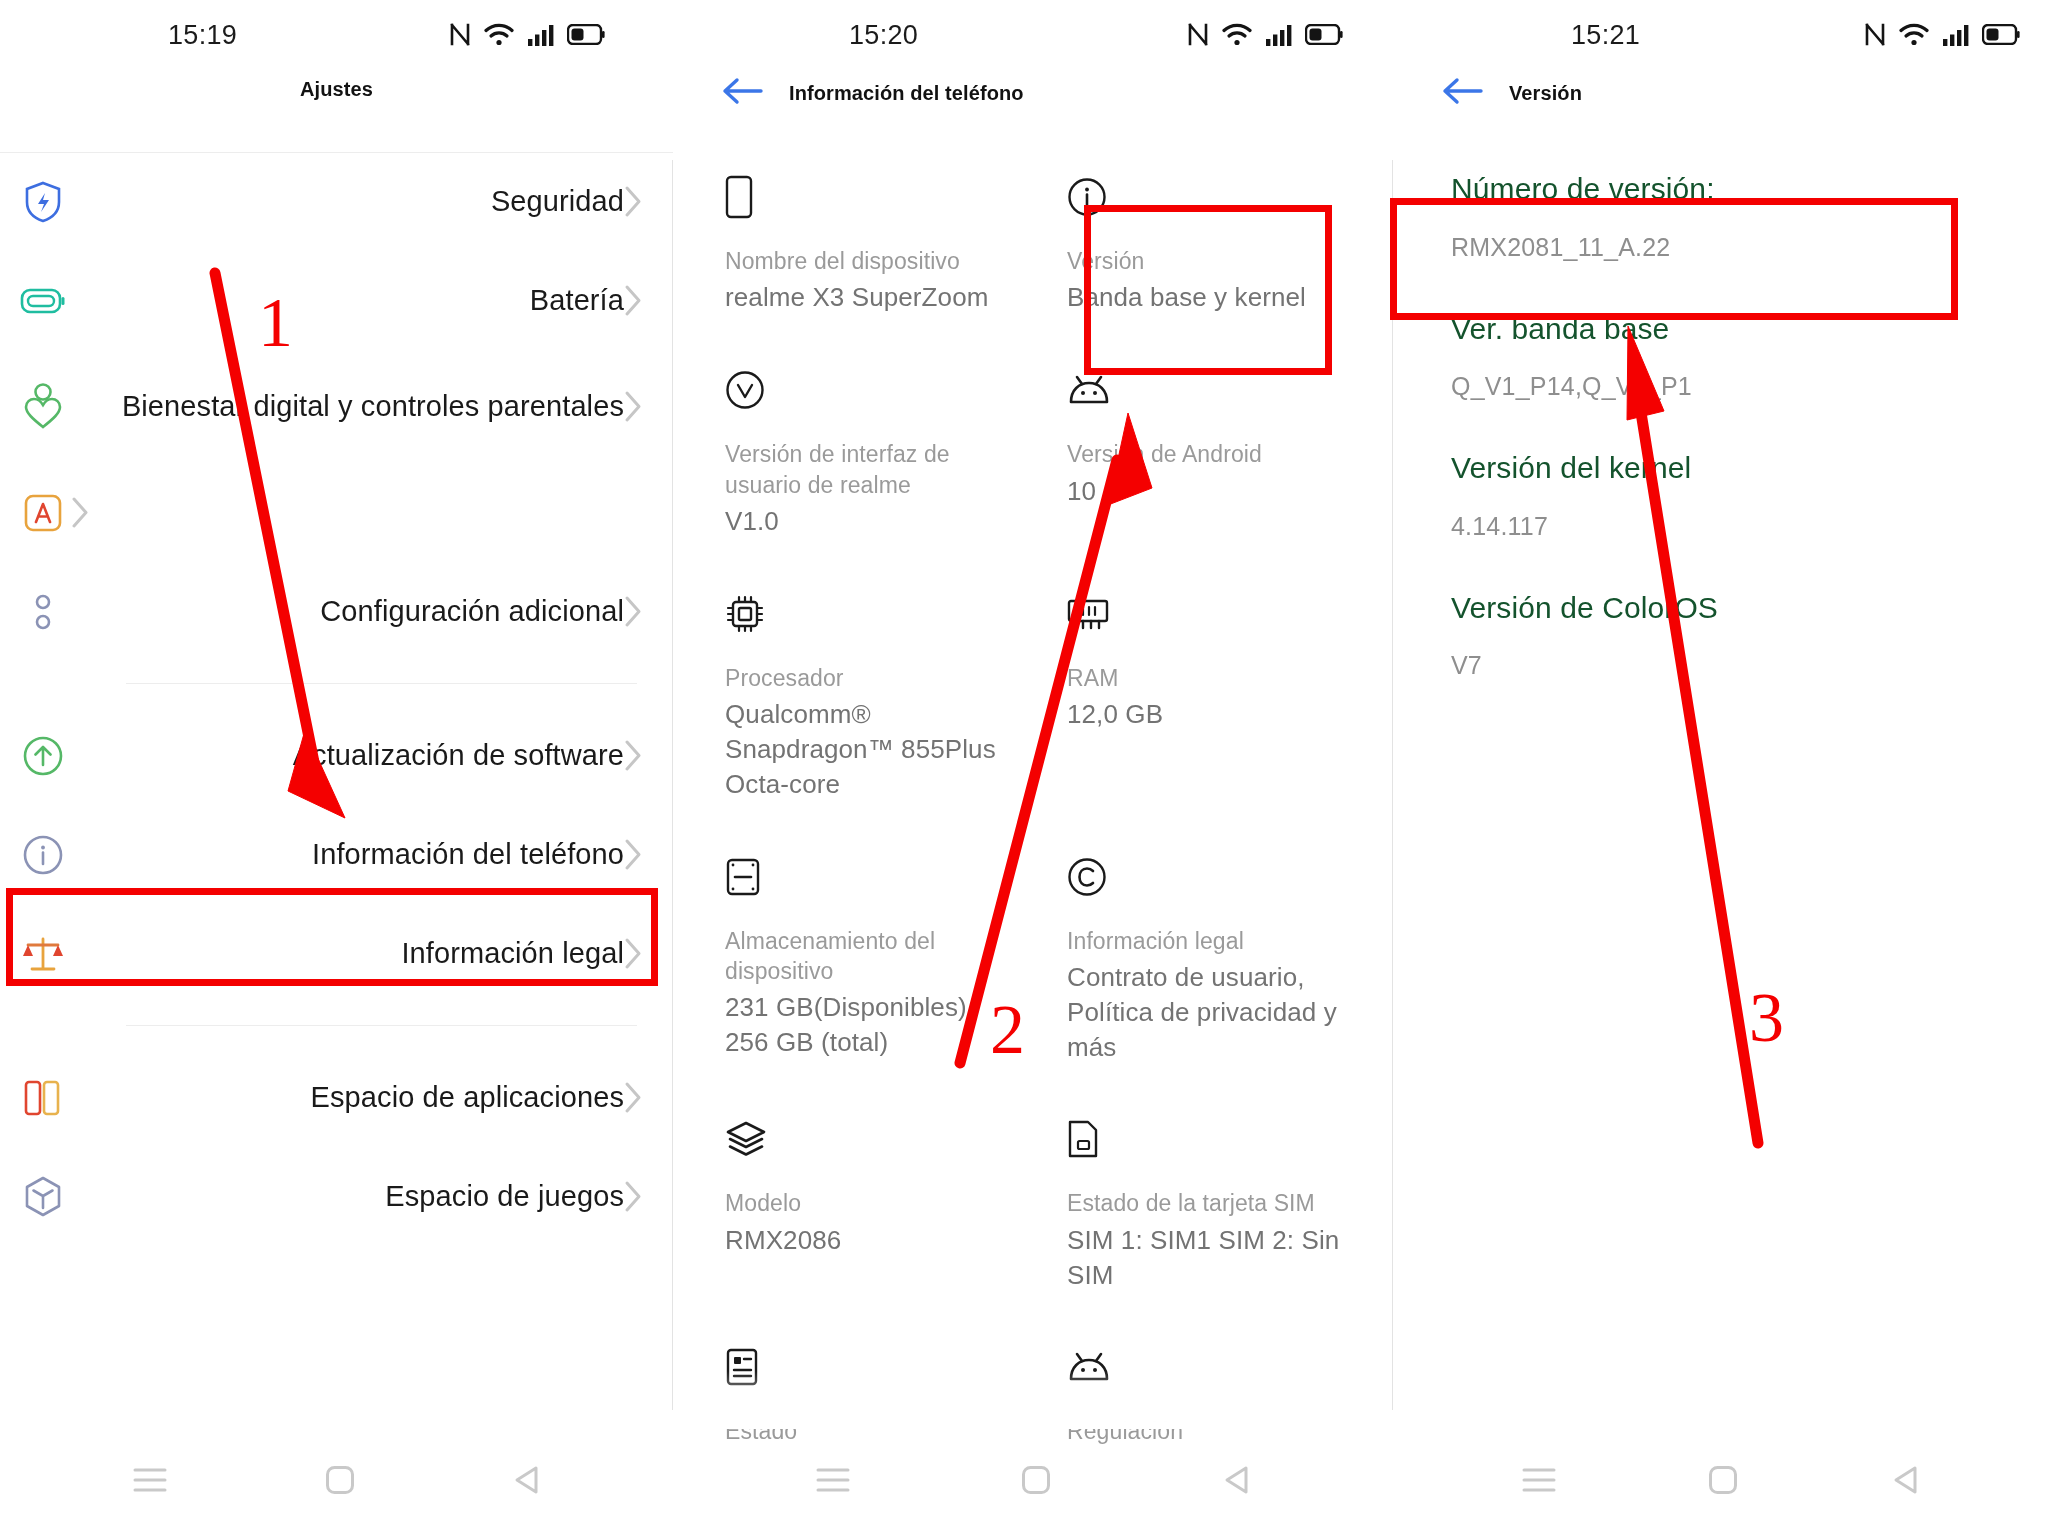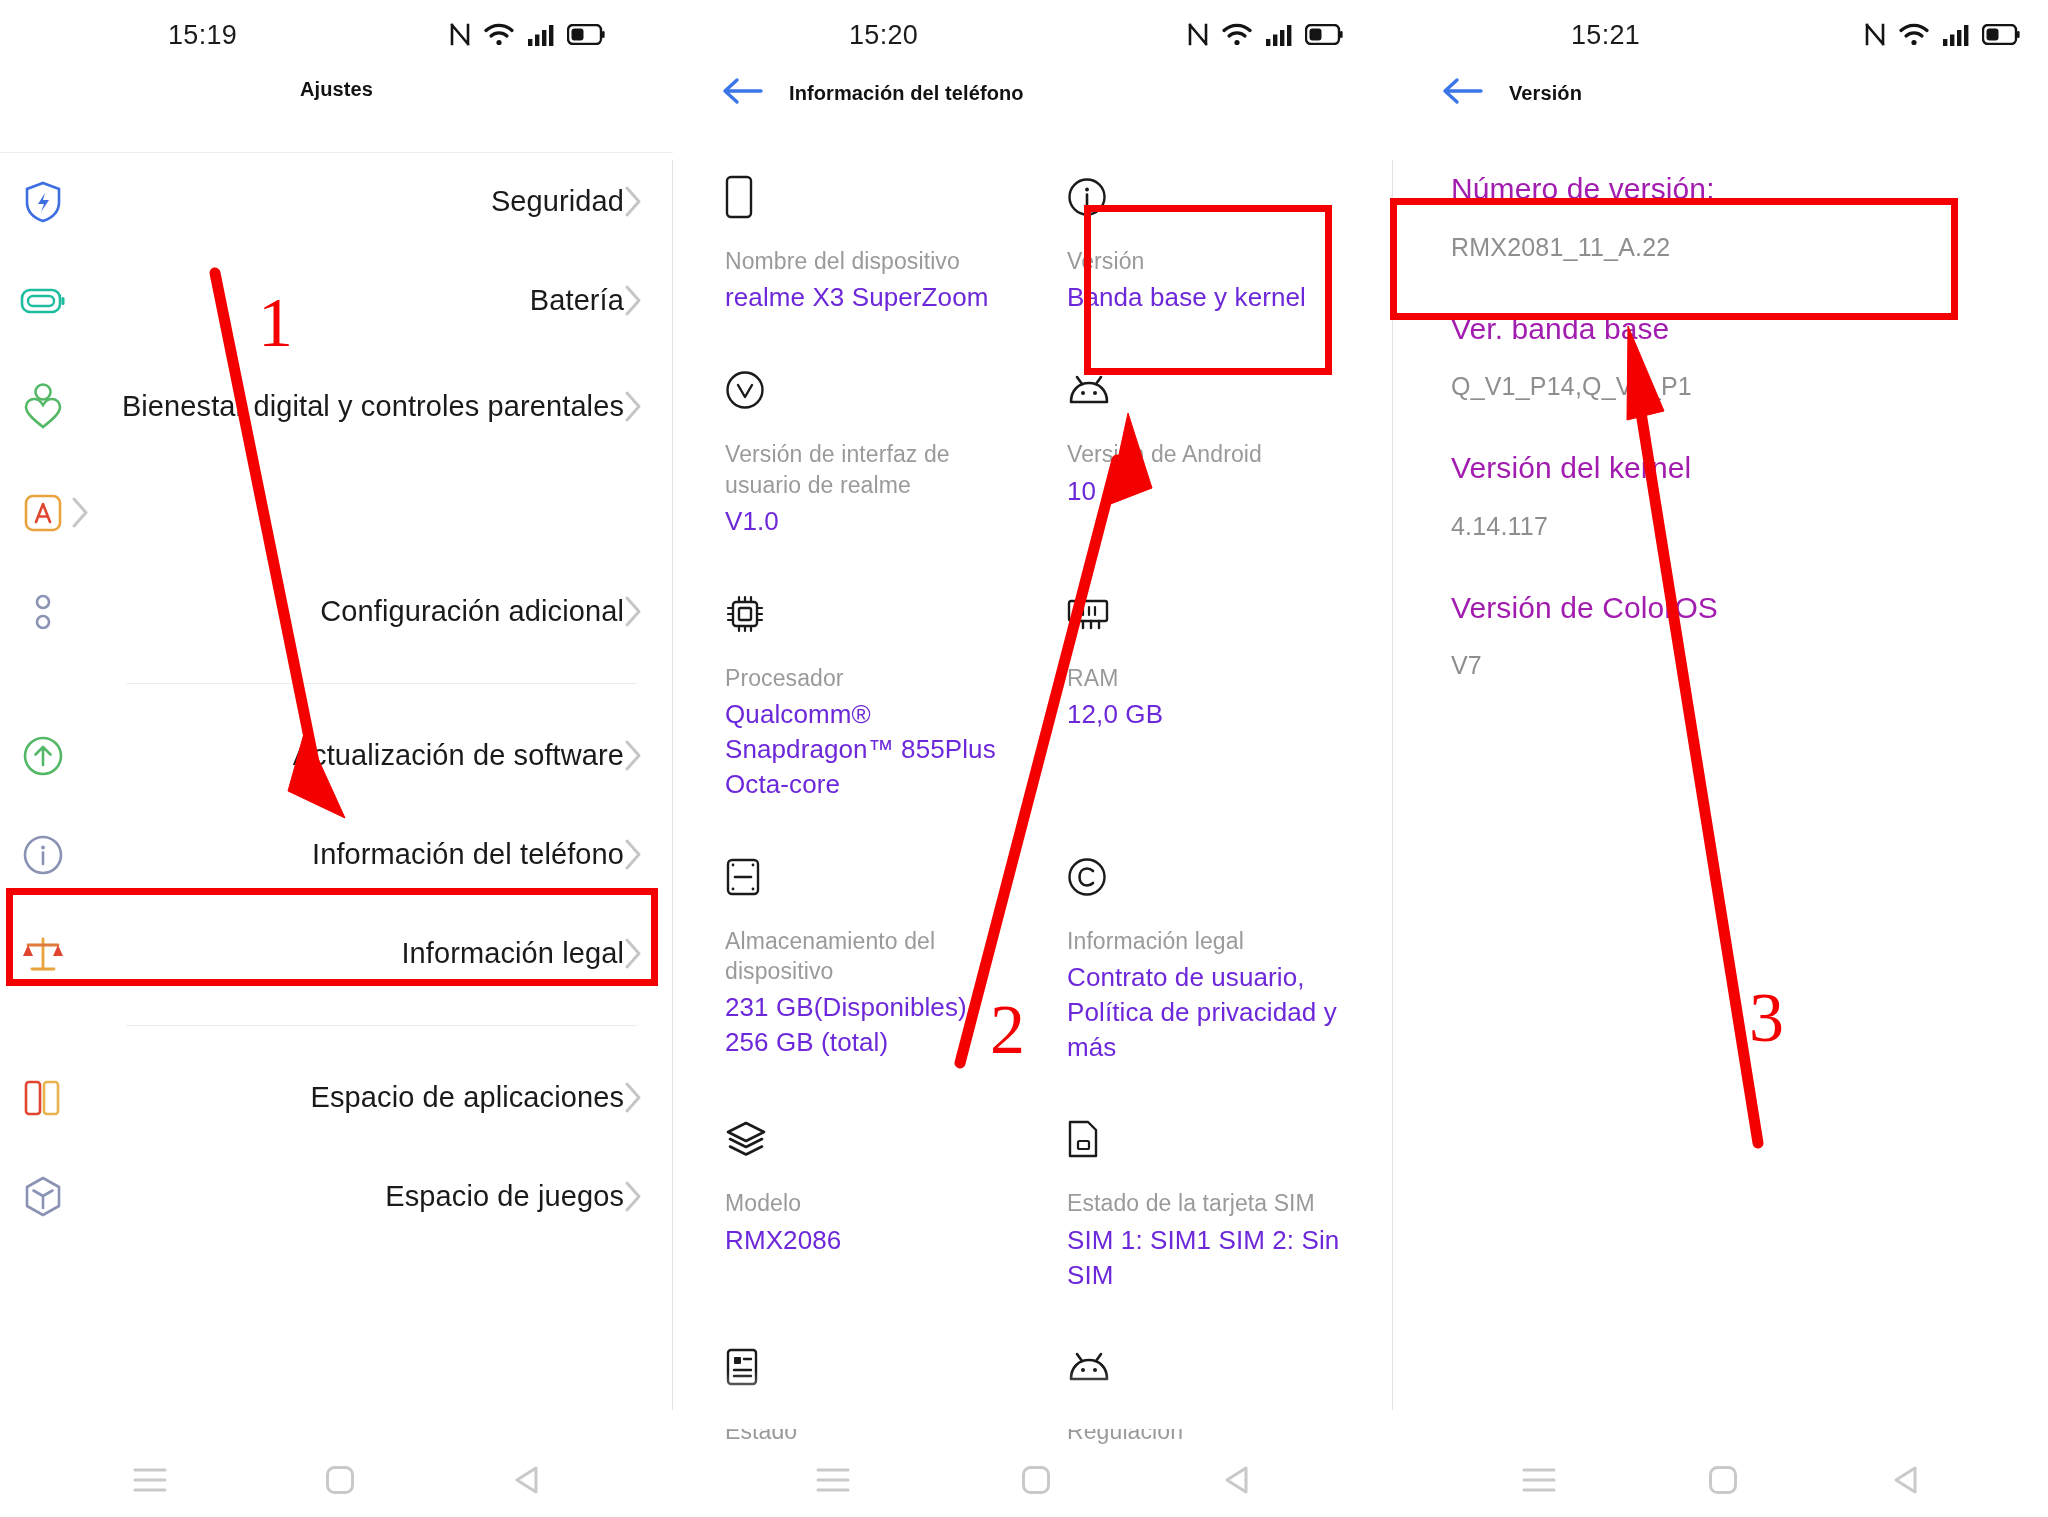--- a/index.html
+++ b/index.html
@@ -51,26 +51,26 @@
   .group-sep { height: 1px; background: #ededed; margin: 22px 36px 22px 126px; }
 
   
   .infogrid { position: absolute; left: 0; right: 0; top: 148px; }
   .irow { display: flex; }
   .icell { width: 50%; padding: 26px 30px 26px 0; }
   .icell:first-child { padding-left: 52px; }
   .icell:last-child  { padding-left: 34px; }
   .icell .ic { height: 46px; margin-bottom: 26px; display:flex; align-items:center; }
   .icell .k { font-size: 23px; color: #9a9a9a; line-height: 1.32; letter-spacing: .1px; }
-  .icell .v { font-size: 26px; color: #6d28d9; line-height: 1.34; margin-top: 4px; letter-spacing: .1px; }
+  .icell .v { font-size: 26px; color: #737373; line-height: 1.34; margin-top: 4px; letter-spacing: .1px; }
 
   
   .verlist { position: absolute; left: 58px; right: 40px; top: 148px; }
   .ventry { padding: 22px 0 26px 0; }
-  .ventry .k { font-size: 30px; color: #a21caf; line-height: 1.25; letter-spacing: .1px;}
+  .ventry .k { font-size: 30px; color: #14532d; line-height: 1.25; letter-spacing: .1px;}
   .ventry .v { font-size: 25px; color: #8e8e8e; margin-top: 25px; letter-spacing: .2px;}
 
   
   .navbar {
     position: absolute; bottom: 22px; left: 0; right: 0;
     display: flex; align-items: center; justify-content: space-around;
     padding: 0 8%;
   }
   .navbar .nb { color:#c9c9c9; display:flex; align-items:center; justify-content:center; }
 

